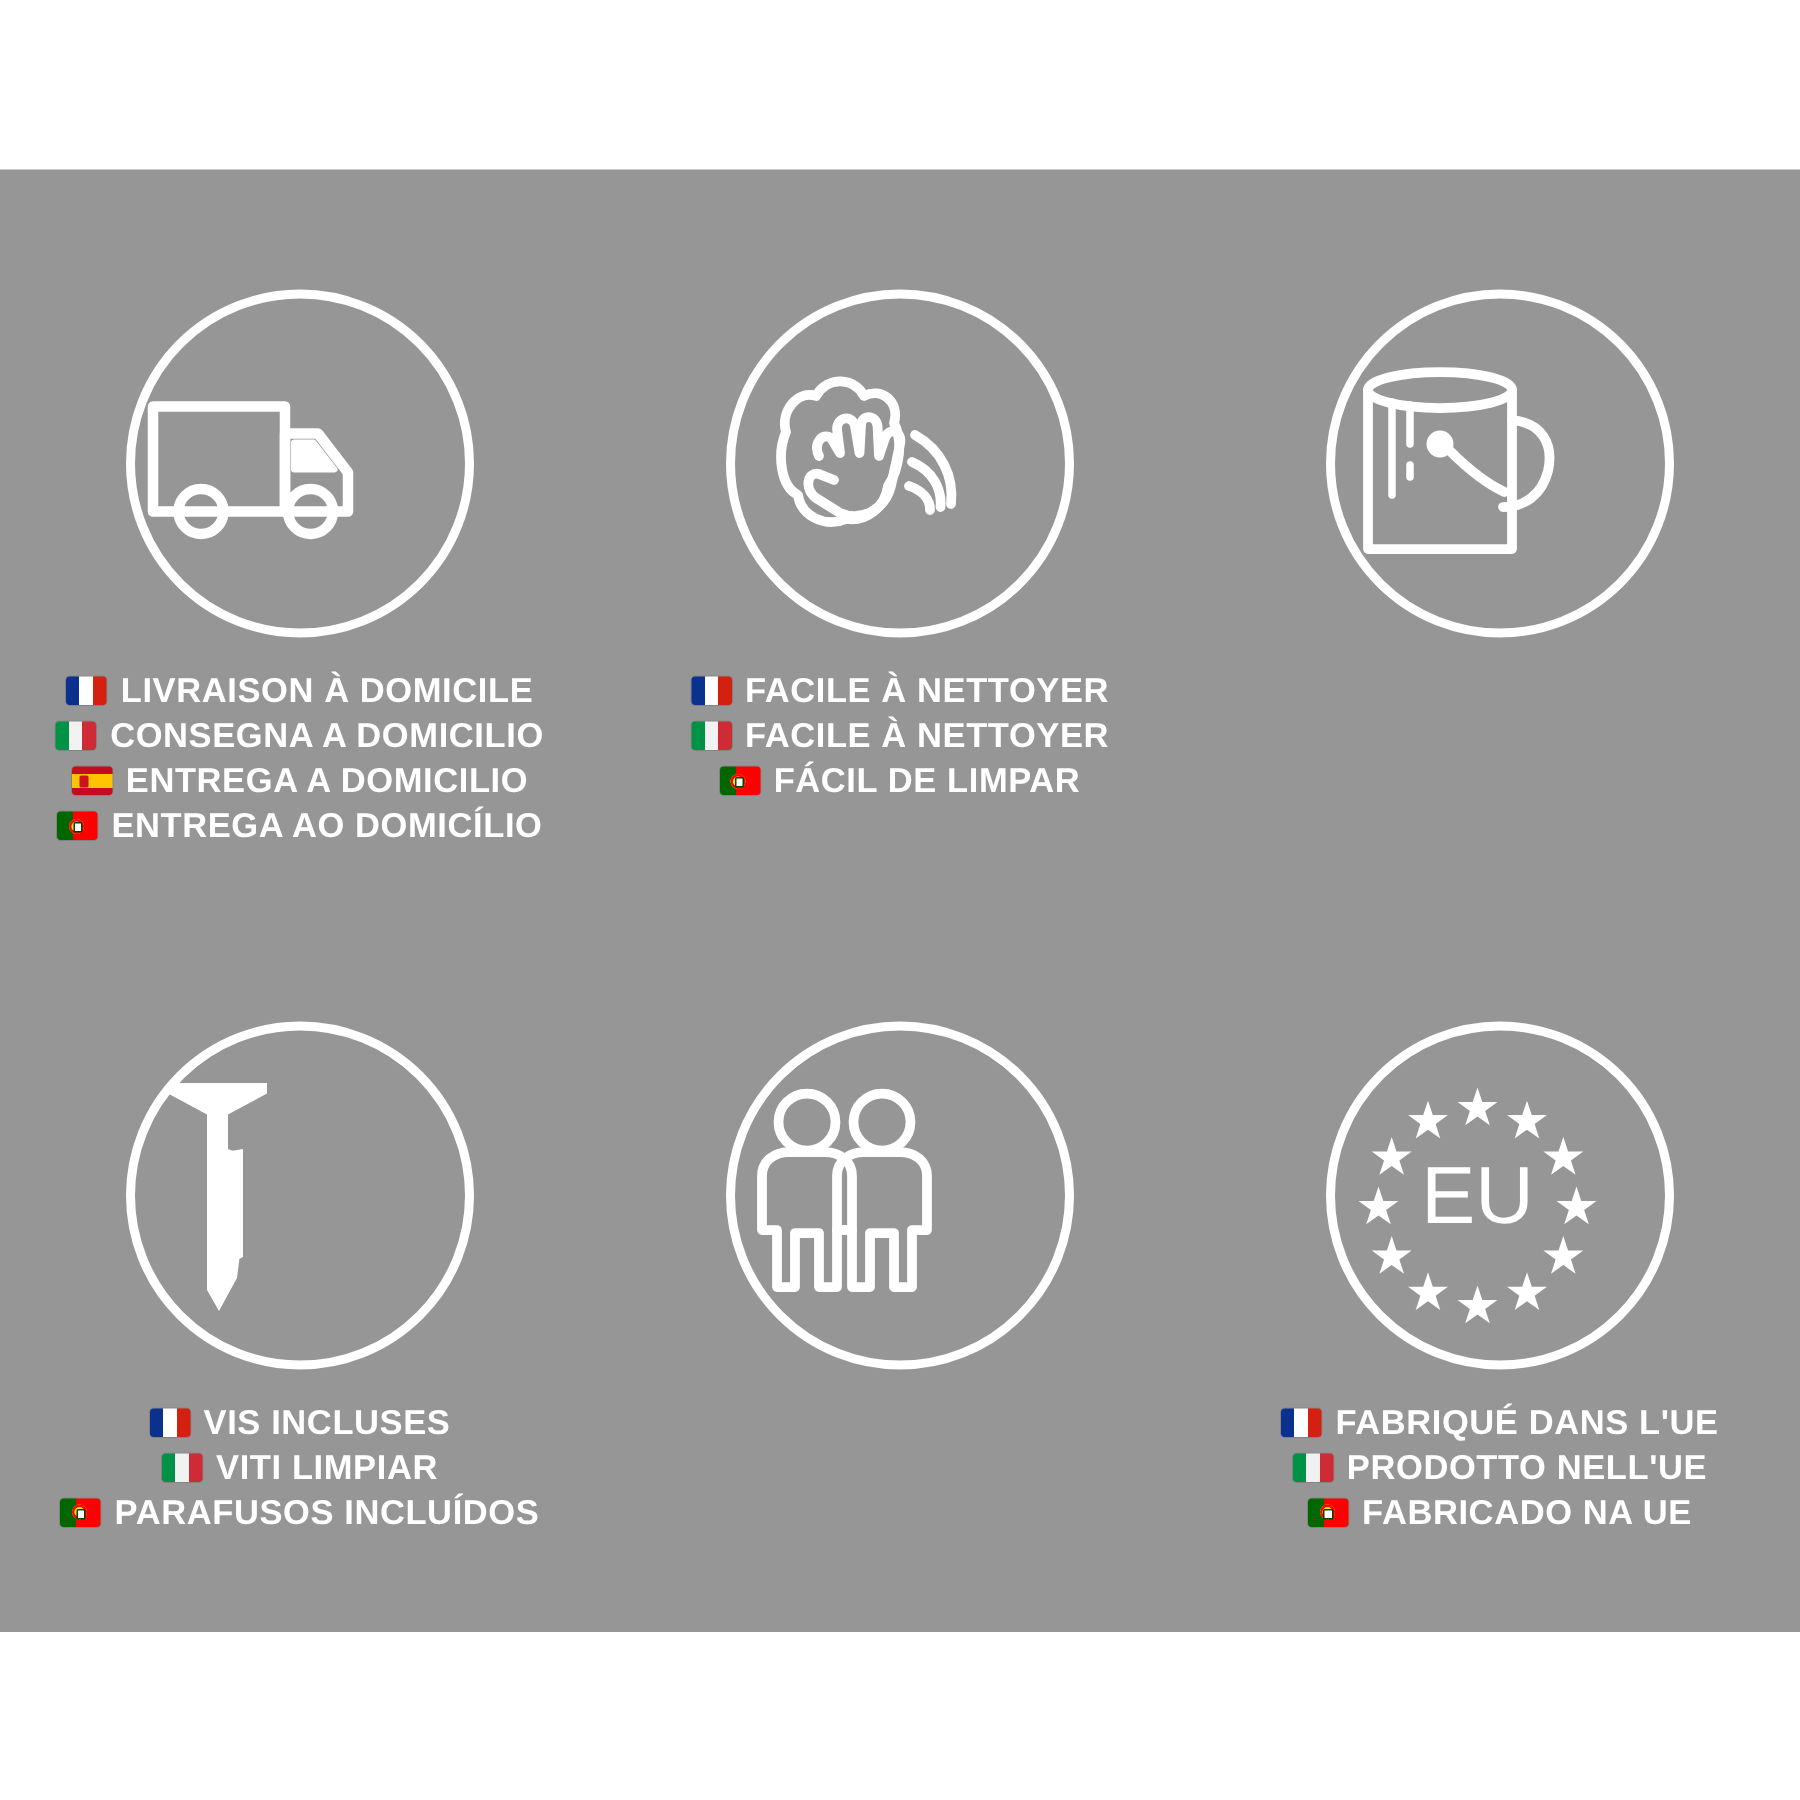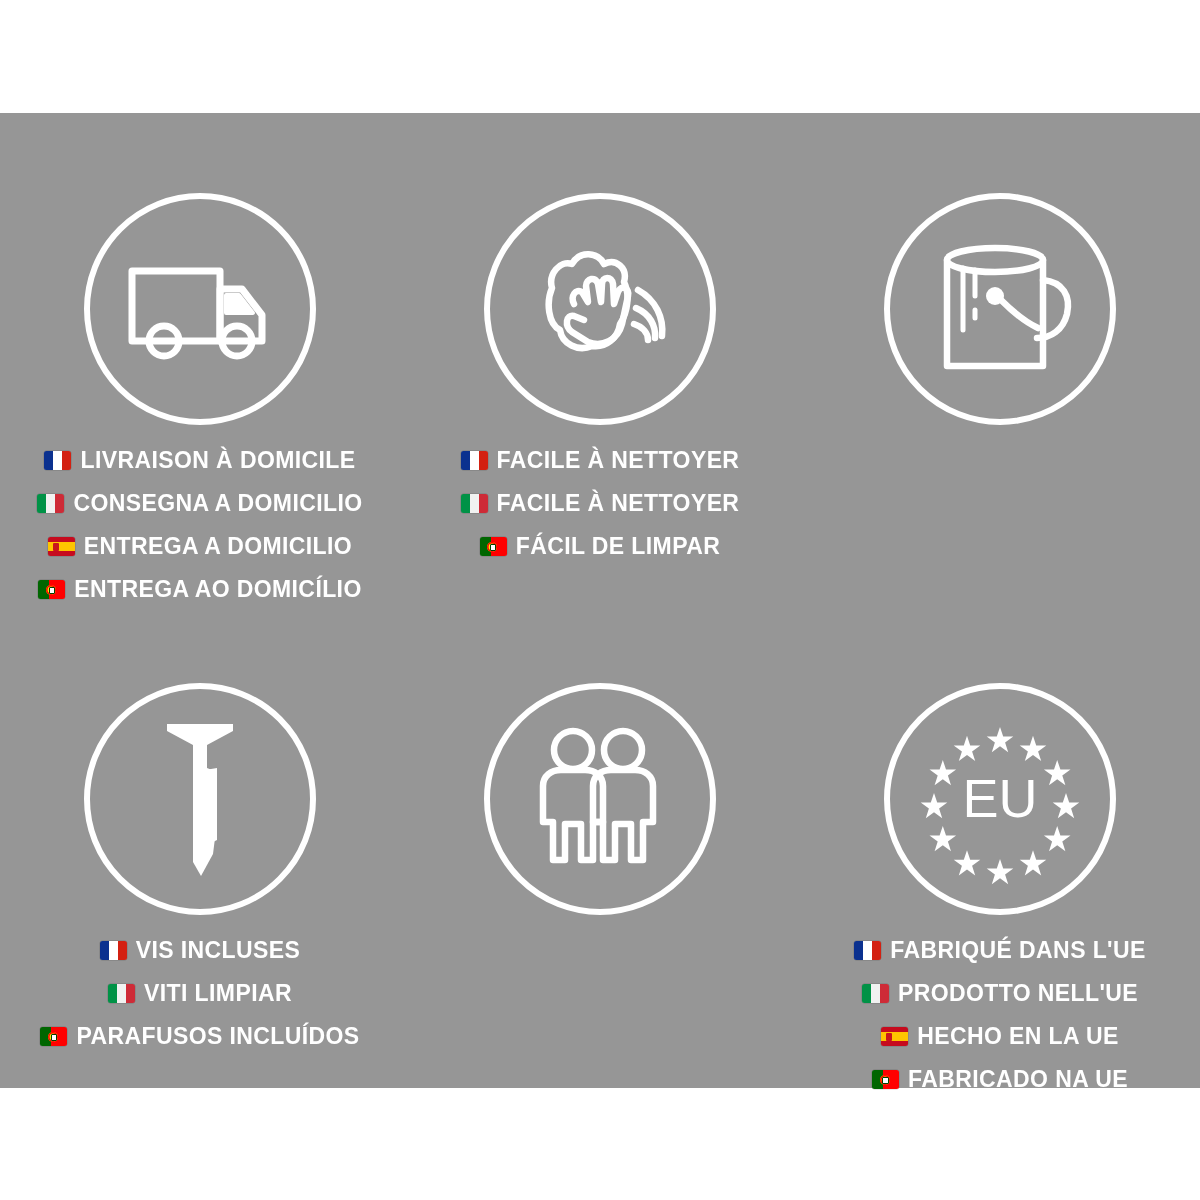--- a/index.html
+++ b/index.html
@@ -34,30 +34,30 @@
     align-items:center;
     justify-content:flex-start;
     padding-top:80px;
   }
   .icon-circle {
     width:232px; height:232px;
     border:6px solid #ffffff;
     border-radius:50%;
     display:flex;
     align-items:center;
-    justify-content:center;
+    justify-content:flex-start;
     flex:0 0 auto;
   }
   .icon-circle svg { display:block; }
   .labels {
     margin-top:22px;
     display:flex;
     flex-direction:column;
     align-items:center;
-    gap:16px;
+    gap:3px;
   }
   .label-row {
     display:flex;
     align-items:center;
     justify-content:center;
     gap:9px;
     white-space:nowrap;
   }
   .label-text {
     color:#ffffff;
@@ -269,24 +269,20 @@
         <div class="labels">
           <div class="label-row">
             <span class="flag flag-fr"></span>
             <span class="label-text">FABRIQUÉ DANS L'UE</span>
           </div>
           <div class="label-row">
             <span class="flag flag-it"></span>
             <span class="label-text">PRODOTTO NELL'UE</span>
           </div>
           <div class="label-row">
-            <span class="flag flag-es"></span>
-            <span class="label-text">HECHO EN LA UE</span>
-          </div>
-          <div class="label-row">
             <span class="flag flag-pt"></span>
             <span class="label-text">FABRICADO NA UE</span>
           </div>
         </div>
       </div>
 
     </div>
   </div>
 </div>
 

